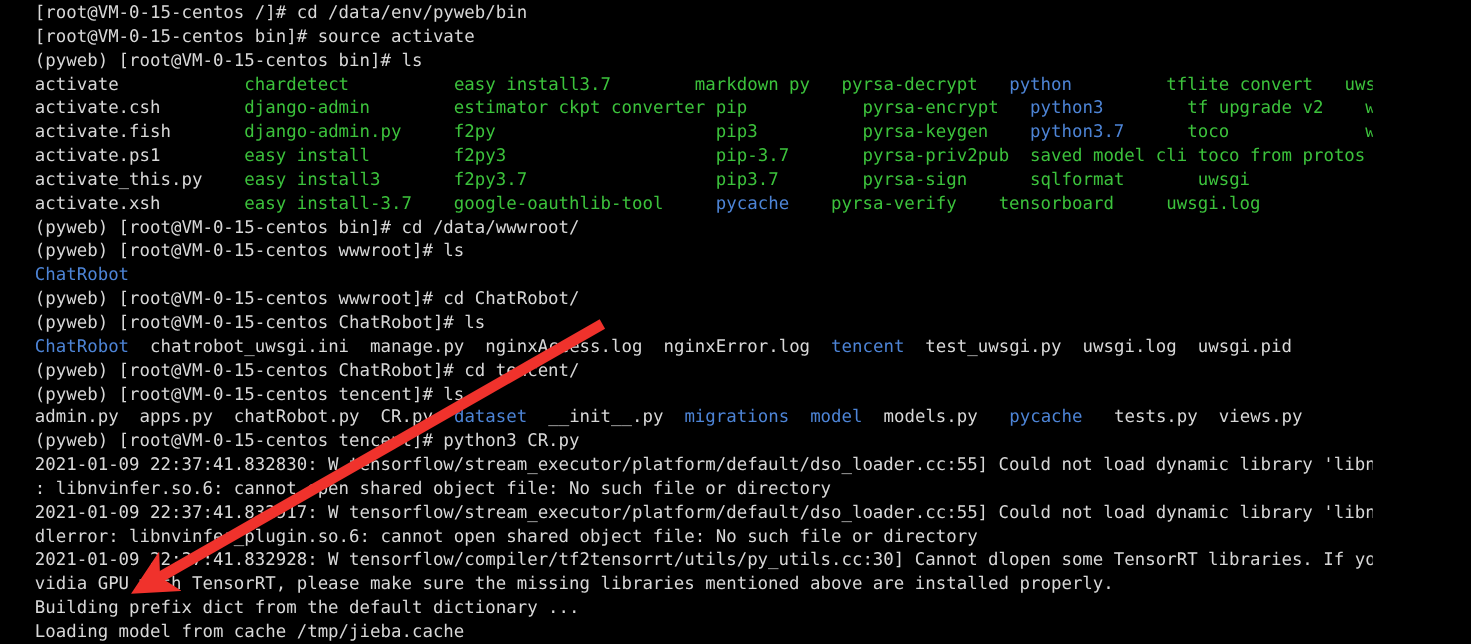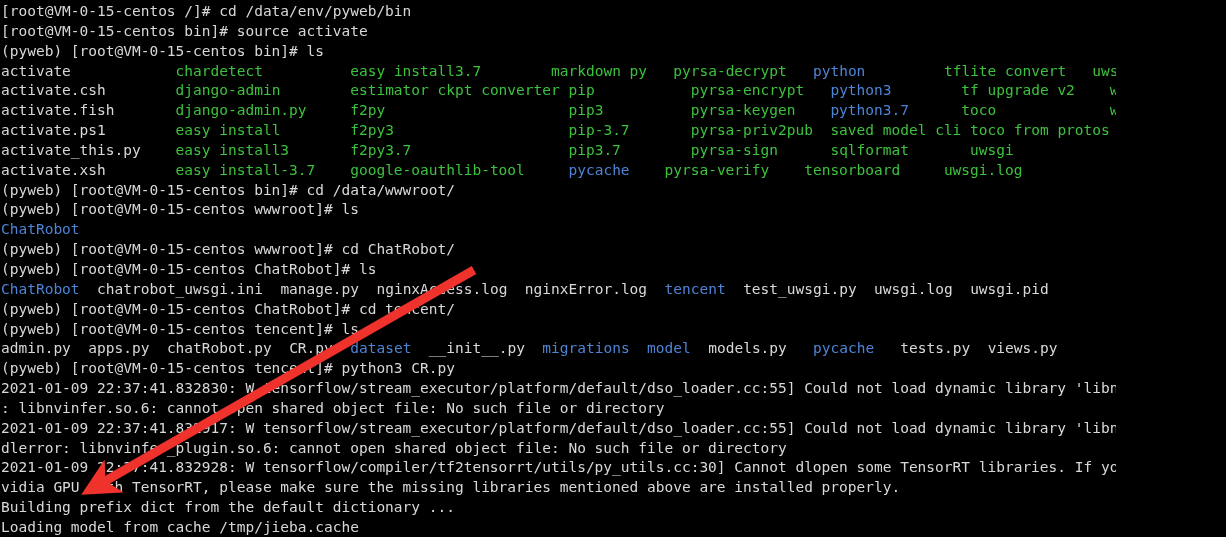--- a/index.html
+++ b/index.html
@@ -10,20 +10,21 @@
   #terminal {
     position: relative;
     width: 1116px;
     height: 537px;
     background: #000000;
     overflow: hidden;
     font-family: "DejaVu Sans Mono", "Liberation Mono", monospace;
     font-size: 14.5px;
     line-height: 19.85px;
     letter-spacing: 0px;
+    margin-left: 28px;
   }
   #screen {
     position: absolute;
     left: 0;
     top: 0;
     width: 1226px;
     height: 537px;
     padding: 2px 0 0 1px;
     box-sizing: border-box;
     white-space: pre;

